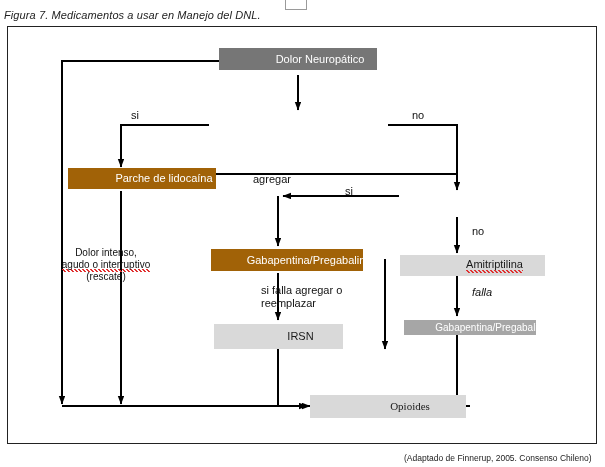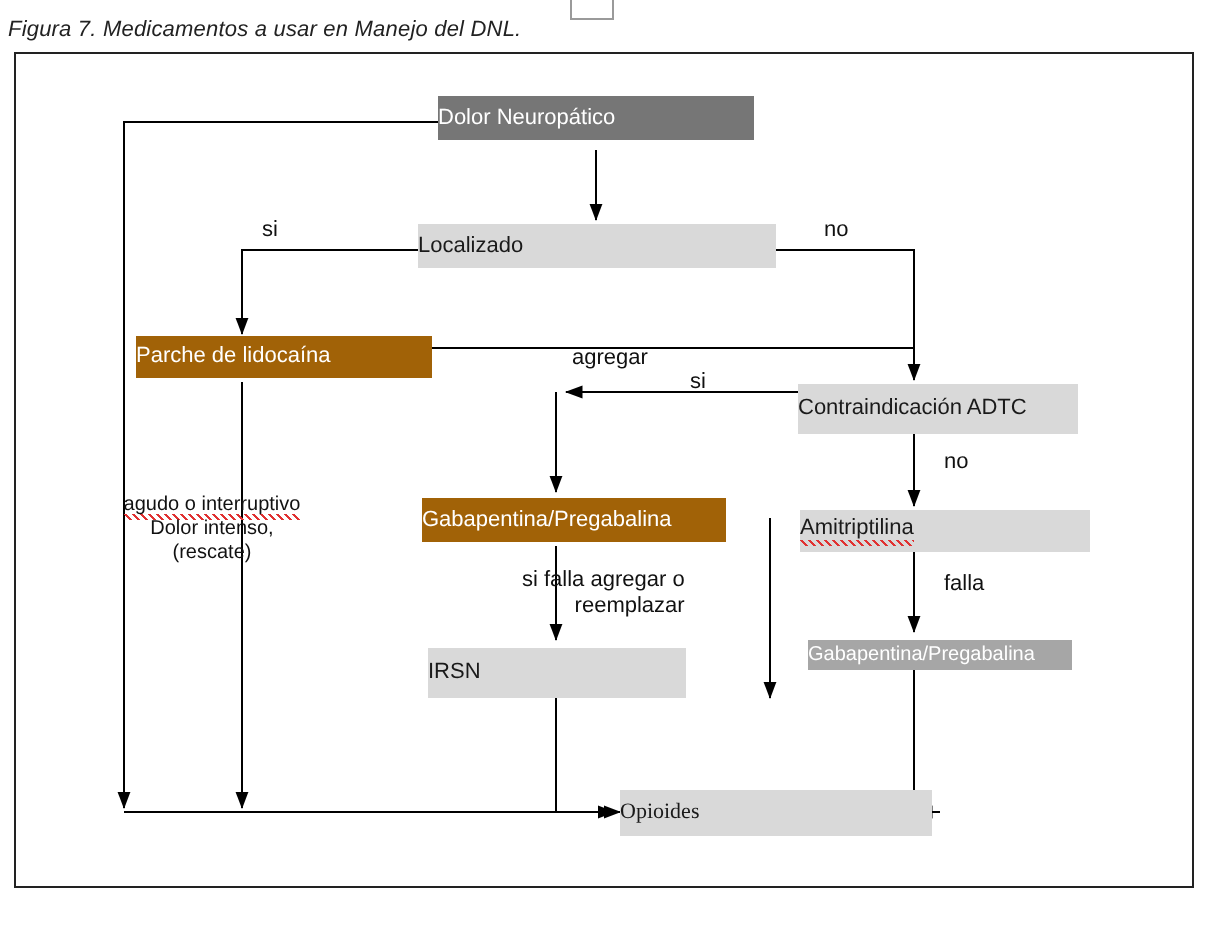--- a/index.html
+++ b/index.html
@@ -63,25 +63,26 @@
     left: 0; top: 0;
     width: 605px;
     height: 467px;
     pointer-events: none;
   }
   .node {
     position: absolute;
     box-sizing: border-box;
     display: flex;
     align-items: center;
-    justify-content: flex-start;
+    justify-content: center;
     font-size: 11px;
     line-height: 1.1;
     text-align: center;
     white-space: nowrap;
+    padding-left: 44px;
   }
   .node.dark {
     background: #767676;
     color: #ffffff;
   }
   .node.mid {
     background: #a16207;
     color: #ffffff;
   }
   .node.midlight {
@@ -169,31 +170,25 @@
       <path d="M121,385 L121,400" marker-end="url(#ah)"></path>
       <path d="M62,402 L307,402" marker-end="url(#ah)"></path>
 
     </g>
   </svg>
 
   <div class="node dark" style="left:219px; top:44px; width:158px; height:22px;">
     <span>Dolor Neuropático</span>
   </div>
 
-  <div class="node light" style="left:209px; top:108px; width:179px; height:22px;">
-    <span>Localizado</span>
-  </div>
 
   <div class="node mid" style="left:68px; top:164px; width:148px; height:21px;">
     <span>Parche de lidocaína</span>
   </div>
 
-  <div class="node light" style="left:399px; top:188px; width:140px; height:25px;">
-    <span>Contraindicación ADTC</span>
-  </div>
 
   <div class="node mid" style="left:211px; top:245px; width:152px; height:22px;">
     <span>Gabapentina/Pregabalina</span>
   </div>
 
   <div class="node light" style="left:400px; top:251px; width:145px; height:21px;">
     <span class="sp">Amitriptilina</span>
   </div>
 
   <div class="node light" style="left:214px; top:320px; width:129px; height:25px;">
@@ -205,31 +200,32 @@
   </div>
 
   <div class="node light" style="left:310px; top:391px; width:156px; height:23px;font-family:Liberation Serif, serif;">
     <span>Opioides</span>
   </div>
 
   <div class="edge-label" style="left:131px; top:105px;">si</div>
 
   <div class="edge-label" style="left:412px; top:105px;">no</div>
 
-  <div class="edge-label" style="left:253px; top:169px;margin-left:33px;">agregar</div>
+  <div class="edge-label" style="left:253px; top:169px;">agregar</div>
 
   <div class="edge-label" style="left:345px; top:181px;">si</div>
 
   <div class="edge-label" style="left:472px; top:221px;">no</div>
 
-  <div class="edge-label" style="left:261px; top:280px; white-space:pre; text-align:right;">si falla agregar o
+  <div class="edge-label" style="left:261px; top:280px; white-space:pre; text-align:left;">si falla agregar o
 reemplazar</div>
 
-  <div class="edge-label" style="left:472px; top:282px;">falla</div>
+  <div class="edge-label" style="left:472px; top:282px;font-style:italic;">falla</div>
 
   <div class="note" style="left:46px; top:243px; width:120px;">
+    <div>Dolor intenso,</div>
     <div><span class="sp">agudo o interruptivo</span></div>
-    <div>Dolor intenso,</div>
     <div>(rescate)</div>
   </div>
 
+  <div class="footnote">(Adaptado de Finnerup, 2005. Consenso Chileno)</div>
 
 </div>
 
 </body></html>

